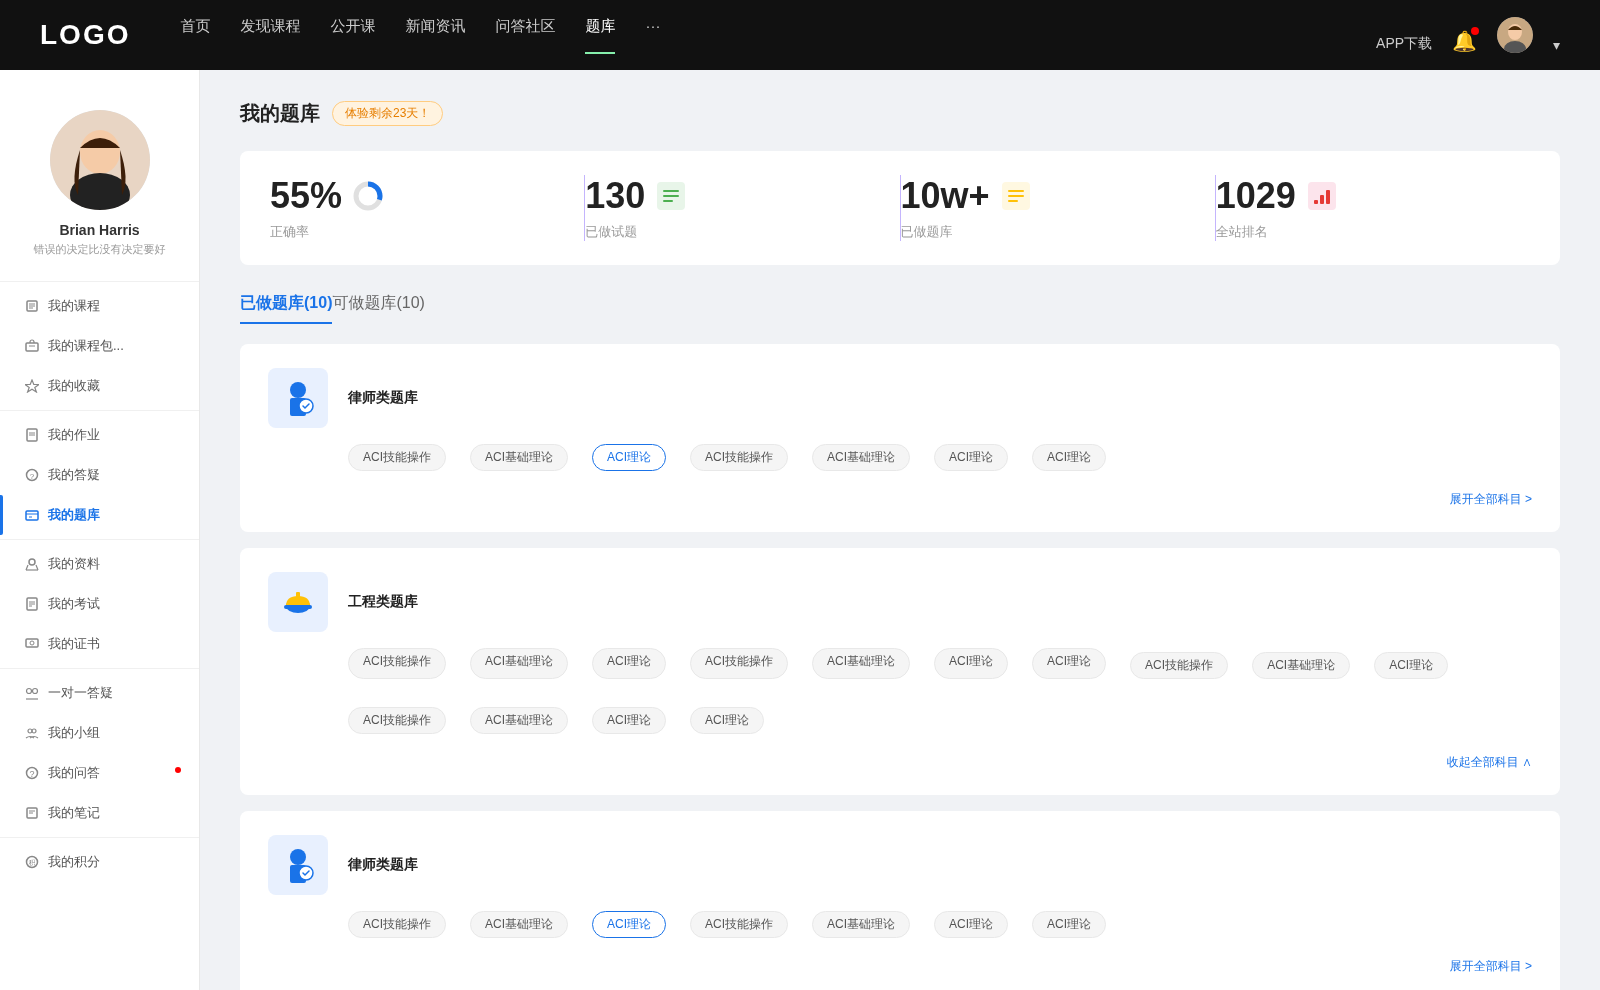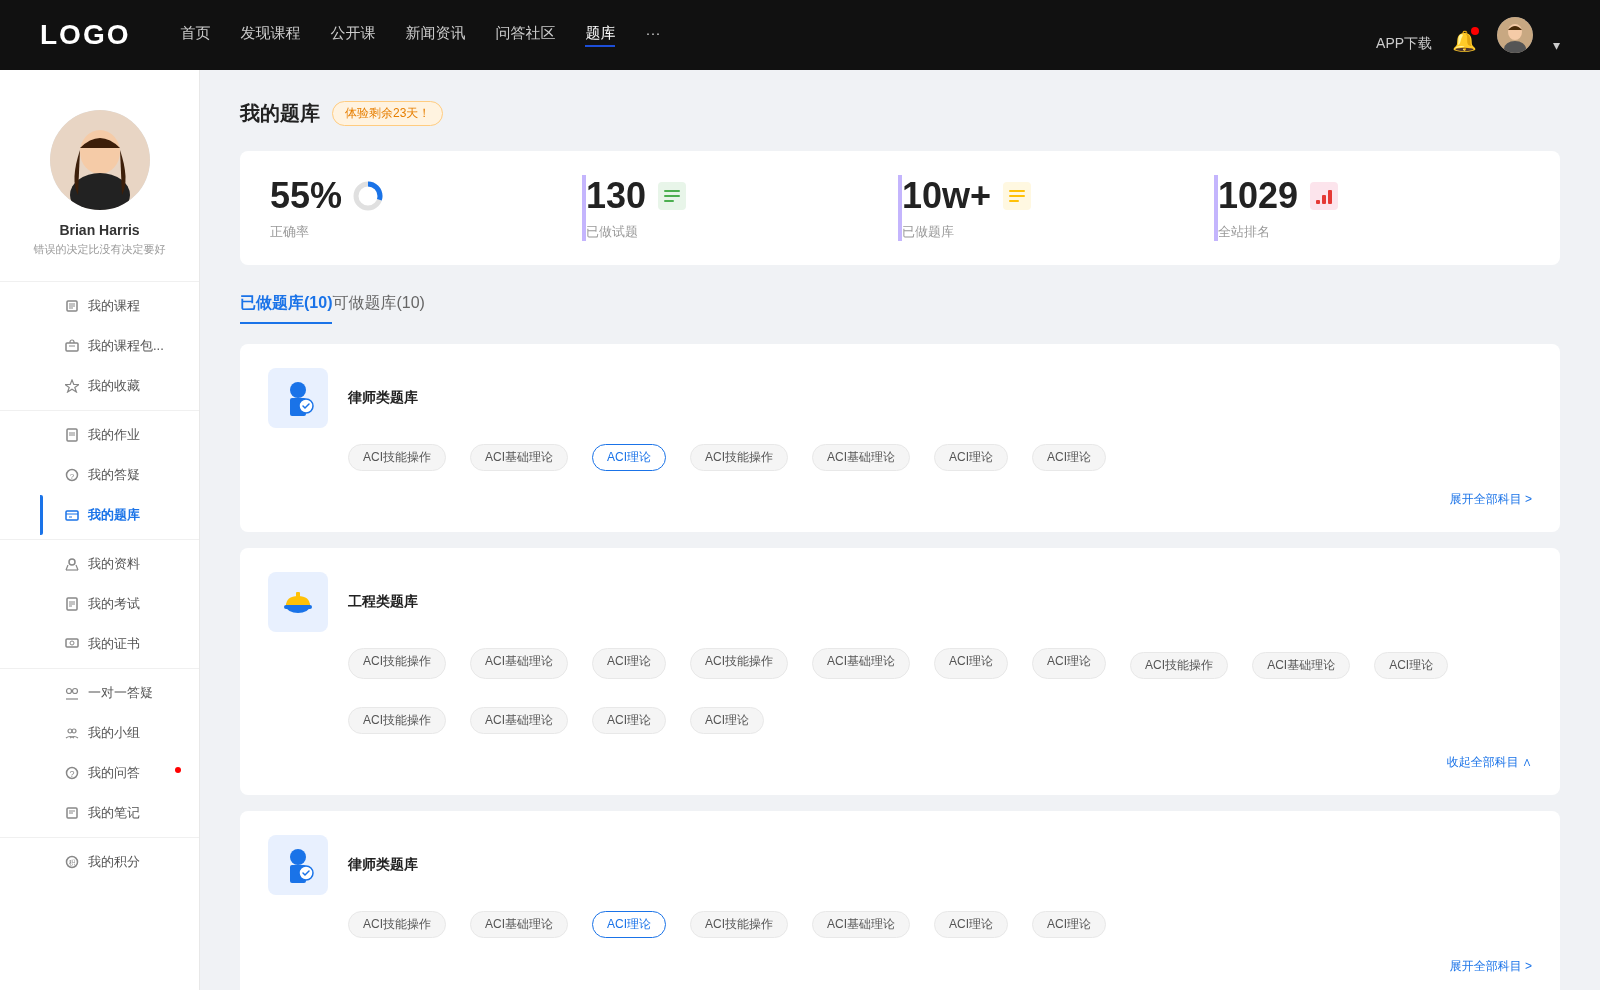--- a/index.html
+++ b/index.html
@@ -27,22 +27,22 @@
       flex: 1;
     }
     .navbar-links a {
       color: #ccc;
       text-decoration: none;
       font-size: 15px;
       cursor: pointer;
     }
     .navbar-links a.active {
       color: #fff;
-      border-bottom: 2px solid #1d4ed8;
-      padding-bottom: 2px;
+      border-bottom: 2px solid #86efac;
+      padding-bottom: 16px;
     }
     .navbar-right {
       display: flex;
       align-items: flex-end;
       gap: 20px;
       color: #ccc;
       font-size: 14px;
     }
     .navbar-avatar {
       width: 36px; height: 36px;
@@ -102,21 +102,20 @@
     }
     .sidebar-menu-item {
       display: flex;
       align-items: center;
       gap: 8px;
       padding: 11px 24px;
       font-size: 13px;
       color: #555;
       cursor: pointer;
       position: relative;
-      margin-left: 40px;
     }
     .sidebar-menu-item.active {
       color: #1a73e8;
       font-weight: 600;
     }
     .sidebar-menu-item.active::before {
       content: '';
       position: absolute;
       left: 0;
       top: 0;
@@ -170,21 +169,21 @@
       background: #fff;
       border-radius: 8px;
       padding: 24px 30px;
     }
     .stat-item {
       flex: 1;
       display: flex;
       flex-direction: column;
       align-items: flex-start;
       padding-right: 30px;
-      border-right: 4px solid #c4b5fd;
+      border-right: 1px solid #c4b5fd;
     }
     .stat-item:last-child { border-right: none; }
     .stat-value-row {
       display: flex;
       align-items: center;
       gap: 10px;
       margin-bottom: 6px;
     }
     .stat-value {
       font-size: 36px;

